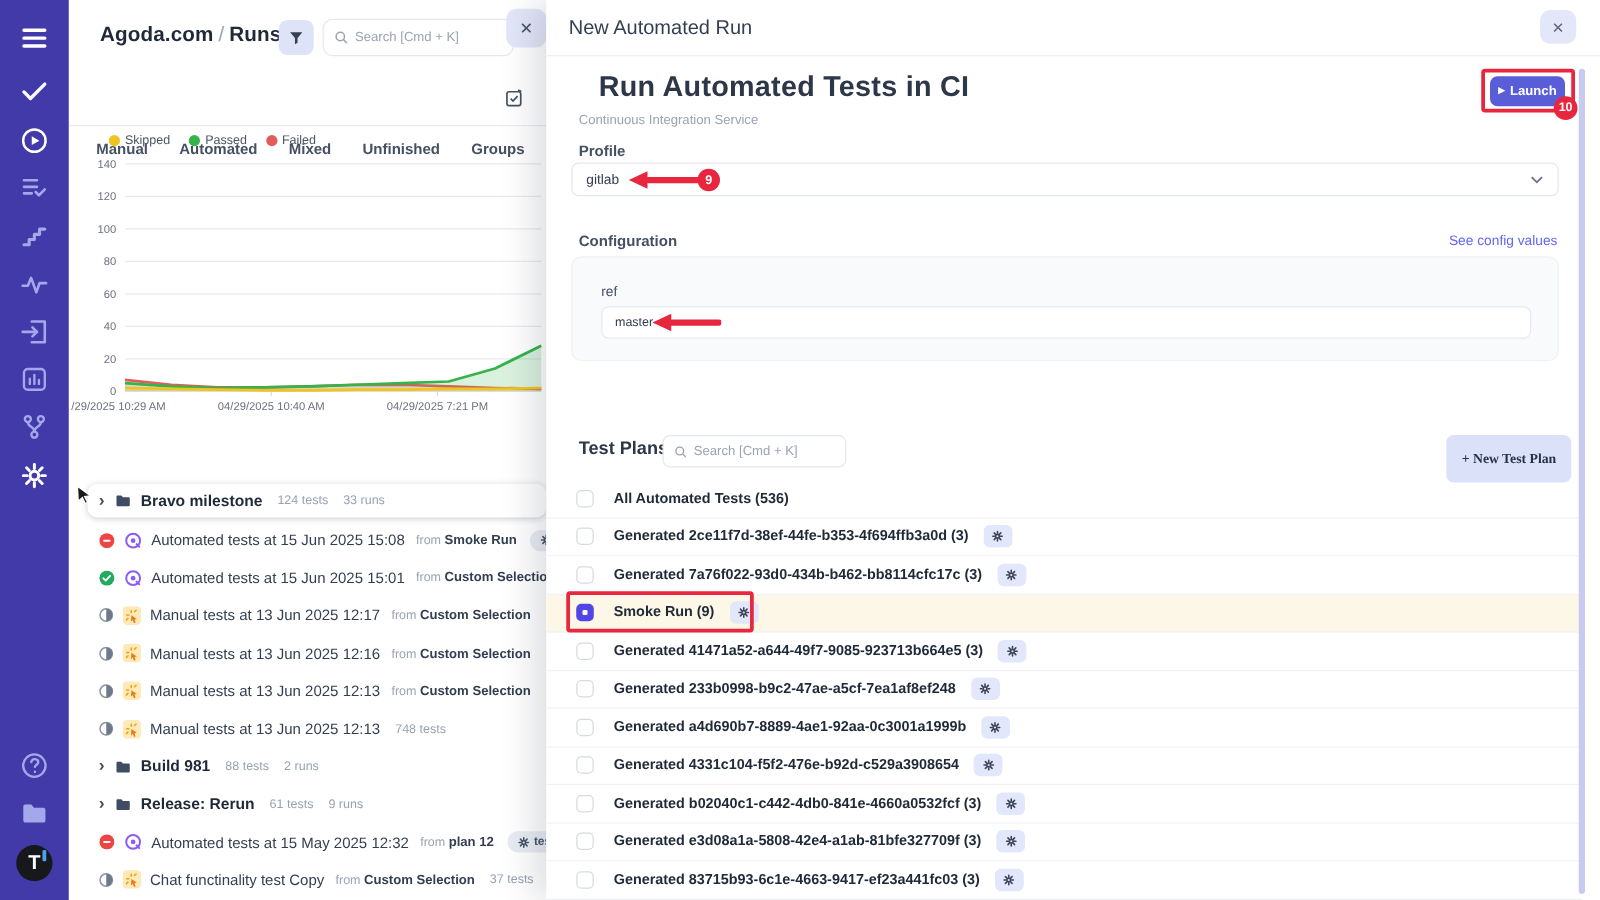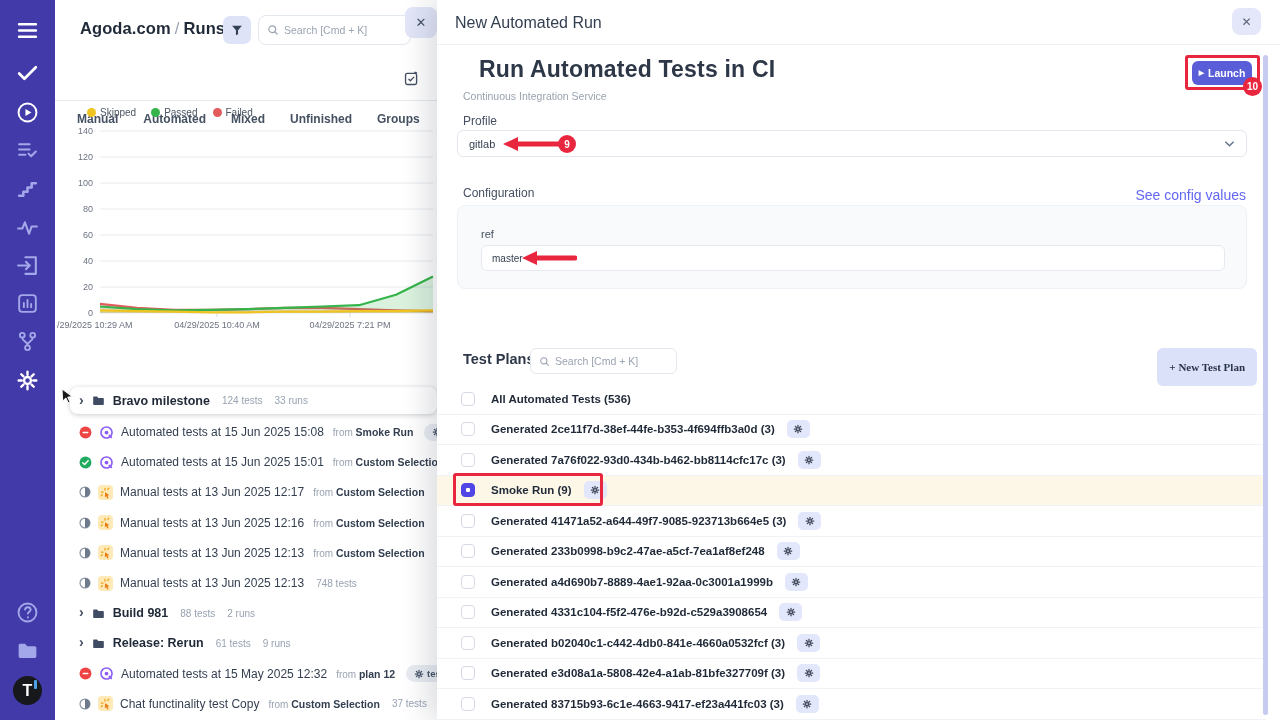--- a/index.html
+++ b/index.html
@@ -55,26 +55,26 @@
     box-shadow:-10px 0 26px rgba(15,23,42,.14); }
   .dw-header { position:absolute; left:18px; top:14px; font-size:16px; color:#333f50; }
   .dw-close { position:absolute; right:19px; top:8px; width:29px; height:27px; background:#e4e7f9; border-radius:8px;
     color:#5b6472; font-size:12px; display:flex; align-items:center; justify-content:center; cursor:pointer; }
   .dw-divline { position:absolute; left:0; top:44px; width:843px; height:1px; background:#edeff3; }
   .dw-title { position:absolute; left:26px; top:56px; font-size:23px; font-weight:800; color:#2d3748; letter-spacing:.2px;margin-left:16px; }
   .dw-sub { position:absolute; left:26px; top:90px; font-size:10.5px; color:#9aa3b0; }
   .launch-btn { position:absolute; left:755px; top:61px; width:60px; height:24px; background:#5a5dd8; border-radius:6px;
     color:#fff; font-size:10.5px; font-weight:600; display:flex; align-items:center; justify-content:center; gap:4px; cursor:pointer; }
   .launch-btn .play { font-size:7px; transform:translateY(-0.5px); }
-  .dw-label { position:absolute; font-size:12px; font-weight:400; color:#455162; }
+  .dw-label { position:absolute; font-size:12px; font-weight:700; color:#455162; }
   .dw-select { position:absolute; left:20px; top:130px; width:790px; height:27px; border:1px solid #e3e7ee; border-radius:6px;
     background:#fff; display:flex; align-items:center; padding:3px 11px; cursor:pointer; }
   .dw-select .val { font-size:11px; color:#333f50; }
   .dw-select .chv { margin-left:auto; }
-  .cfg-link { position:absolute; right:34px; top:187px; font-size:14px; color:#6366f1; cursor:pointer; }
+  .cfg-link { position:absolute; right:34px; top:187px; font-size:11px; color:#6366f1; cursor:pointer; }
   .cfg-box { position:absolute; left:20px; top:205px; width:790px; height:84px; background:#f8fafc; border:1px solid #eef1f6; border-radius:8px; }
   .ref-label { position:absolute; left:44px; top:228px; font-size:11px; color:#455162; }
   .ref-input { position:absolute; left:44px; top:245px; width:744px; height:26px; border:1px solid #e6eaf0; border-radius:6px;
     background:#fff; font-size:10px; color:#333f50; padding:12px 10px; outline:none; font-family:"Liberation Sans",sans-serif; }
   .tp-title { position:absolute; left:26px; top:351px; font-size:14.5px; font-weight:800; color:#2d3748; }
   .tp-search { position:absolute; left:93px; top:348px; width:147px; height:26px; border:1px solid #e3e7ee; border-radius:6px;
     background:#fff; display:flex; align-items:center; padding:0 8px; }
   .new-plan-btn { position:absolute; right:23px; top:348px; height:38px; padding:0 12px; background:#dce1fa; border-radius:6px;
     font-size:11px; font-weight:700; color:#27324a; display:flex; align-items:center; cursor:pointer;font-family:Liberation Serif, serif; }
   #plans-list { position:absolute; left:0; top:384px; width:829px; }

